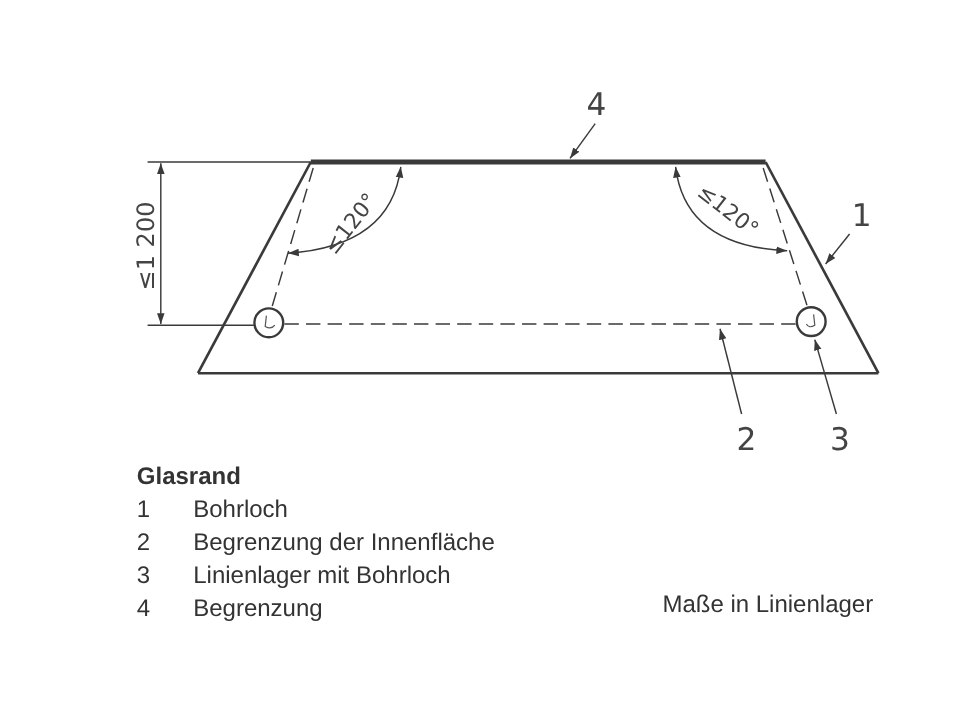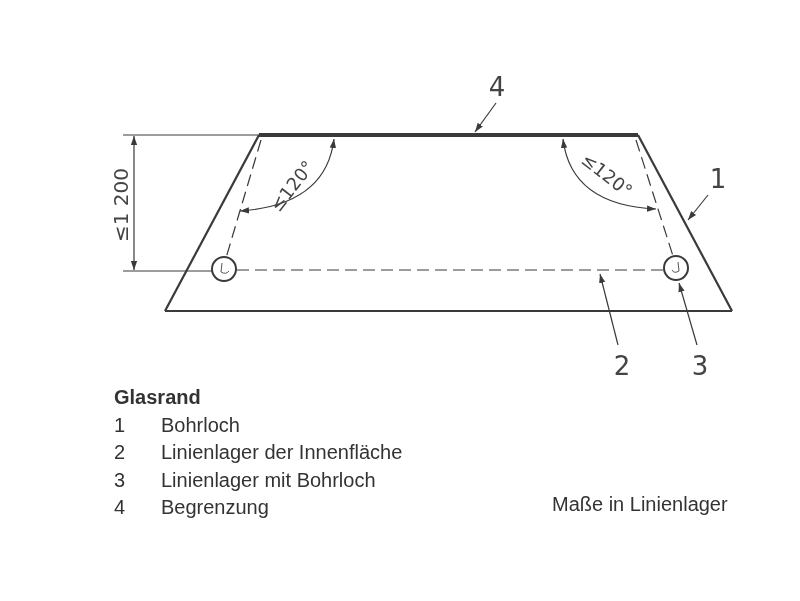--- a/index.html
+++ b/index.html
@@ -71,21 +71,21 @@
 </svg>
 
 <div class="legend">
   <div class="legend-title">Glasrand</div>
   <div class="legend-row">
     <span class="legend-num">1</span>
     <span>Bohrloch</span>
   </div>
   <div class="legend-row">
     <span class="legend-num">2</span>
-    <span>Linienlager der Innenfläche</span>
+    <span>Begrenzung der Innenfläche</span>
   </div>
   <div class="legend-row">
     <span class="legend-num">3</span>
     <span>Linienlager mit Bohrloch</span>
   </div>
   <div class="legend-row">
     <span class="legend-num">4</span>
     <span>Begrenzung</span>
   </div>
 </div>

